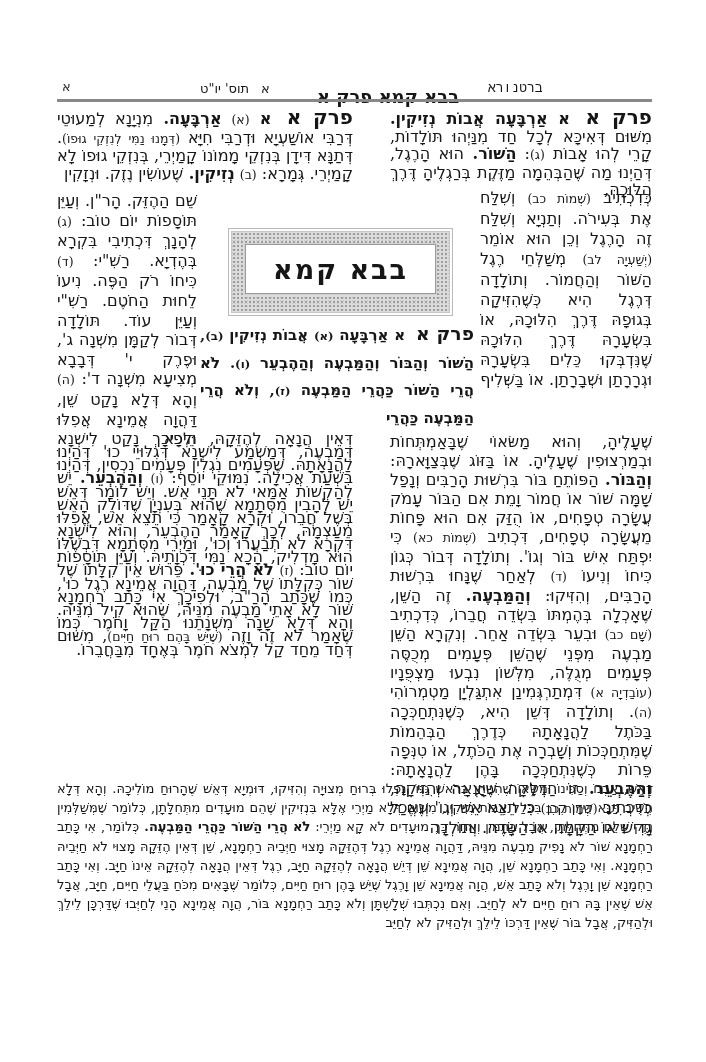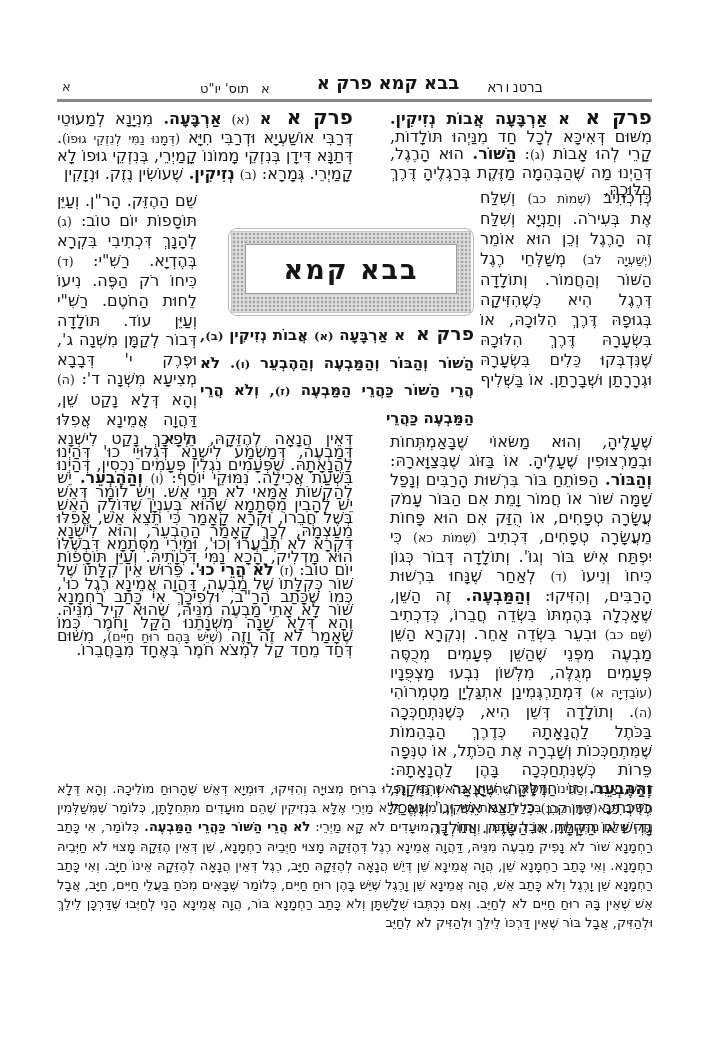--- a/index.html
+++ b/index.html
@@ -4,21 +4,21 @@
 <style>
   html,body{margin:0;padding:0;}
   body{
     width:706px;height:1062px;position:relative;background:#ffffff;
     font-family:"DejaVu Serif","DejaVu Sans",serif;color:#161616;
     direction:rtl;overflow:hidden;
   }
   .abs{position:absolute;}
   .txt{text-align:justify;}
   .hdr{font-size:13px;white-space:nowrap;}
-  .hdr-title{font-size:18px;font-weight:bold;text-align:center;white-space:nowrap;}
+  .hdr-title{font-size:18px;font-weight:bold;text-align:center;white-space:nowrap;margin-top:14px;}
   .rule{background:#888888;height:3px;}
   .commentary{font-size:16px;line-height:17.6px;}
   .commentary.narrowL{line-height:19.6px;}
   .commentary.narrowR{line-height:20px;}
   .commentary.botL{line-height:13px;}
   .commentary.botR{line-height:19px;}
   .mishnah{font-size:15px;line-height:26.5px;font-weight:bold;}
   .bottomblock{font-size:13px;line-height:19.2px;}
   .seg-b{font-weight:bold;}
   .seg-h{font-weight:bold;font-size:1.25em;padding-left:5px;}
@@ -60,21 +60,21 @@
 <div class="abs txt commentary narrowR" style="left:480px;top:188px;width:172px;"><span>כְּדִכְתִיב </span><span class="seg-sm">(שְׁמוֹת כב)</span><span> וְשִׁלַּח אֶת בְּעִירֹה. וְתַנְיָא וְשִׁלַּח זֶה הָרֶגֶל וְכֵן הוּא אוֹמֵר </span><span class="seg-sm">(יְשַׁעְיָה לב)</span><span> מְשַׁלְּחֵי רֶגֶל הַשּׁוֹר וְהַחֲמוֹר. וְתוֹלָדָה דְּרֶגֶל הִיא כְּשֶׁהִזִּיקָה בְּגוּפָהּ דֶּרֶךְ הִלּוּכָהּ, אוֹ בִּשְׂעָרָהּ דֶּרֶךְ הִלּוּכָהּ שֶׁנִּדְבְּקוּ כֵּלִים בִּשְׂעָרָהּ וּגְרָרָתַן וּשְׁבָרָתַן. אוֹ בַּשְּׁלִיף</span></div>
 
 <div class="abs txt commentary botR" style="left:390px;top:432px;width:262px;"><span>שֶׁעָלֶיהָ, וְהוּא מַשּׂאוֹי שֶׁבָּאַמְתְּחוֹת וּבְמַרְצוּפִין שֶׁעָלֶיהָ. אוֹ בַּזּוֹג שֶׁבְּצַוָּארָהּ: </span><span class="seg-b">וְהַבּוֹר. </span><span>הַפּוֹתֵחַ בּוֹר בִּרְשׁוּת הָרַבִּים וְנָפַל שָׁמָּה שׁוֹר אוֹ חֲמוֹר וָמֵת אִם הַבּוֹר עָמֹק עֲשָׂרָה טְפָחִים, אוֹ הֻזַּק אִם הוּא פָּחוֹת מֵעֲשָׂרָה טְפָחִים, דִּכְתִיב </span><span class="seg-sm">(שְׁמוֹת כא)</span><span> כִּי יִפְתַּח אִישׁ בּוֹר וְגוֹ'. וְתוֹלָדָה דְּבוֹר כְּגוֹן כִּיחוֹ וְנִיעוֹ </span><span class="seg-sm">(ד)</span><span> לְאַחַר שֶׁנָּחוּ בִּרְשׁוּת הָרַבִּים, וְהִזִּיקוּ: </span><span class="seg-b">וְהַמַּבְעֶה. </span><span>זֶה הַשֵּׁן, שֶׁאָכְלָה בְּהֶמְתּוֹ בִּשְׂדֵה חֲבֵרוֹ, כְּדִכְתִיב </span><span class="seg-sm">(שָׁם כב)</span><span> וּבִעֵר בִּשְׂדֵה אַחֵר. וְנִקְרָא הַשֵּׁן מַבְעֶה מִפְּנֵי שֶׁהַשֵּׁן פְּעָמִים מְכֻסֶּה פְּעָמִים מְגֻלֶּה, מִלְּשׁוֹן נִבְעוּ מַצְפֻּנָיו </span><span class="seg-sm">(עוֹבַדְיָה א)</span><span> דִּמְתַרְגְּמִינַן אִתְגַּלְיָן מַטְמְרוֹהִי </span><span class="seg-sm">(ה)</span><span>. וְתוֹלָדָה דְּשֵׁן הִיא, כְּשֶׁנִּתְחַכְּכָה בַּכֹּתֶל לַהֲנָאָתָהּ כְּדֶרֶךְ הַבְּהֵמוֹת שֶׁמִּתְחַכְּכוֹת וְשָׁבְרָה אֶת הַכֹּתֶל, אוֹ טִנְּפָה פֵּרוֹת כְּשֶׁנִּתְחַכְּכָה בָּהֶן לַהֲנָאָתָהּ: </span><span class="seg-b">וְהַהֶבְעֵר. </span><span>זוֹ הַדְּלֵקָה שֶׁיָּצְאָה וְהִזִּיקָה, כְּדִכְתִיב </span><span class="seg-sm">(שְׁמוֹת כב)</span><span> כִּי תֵצֵא אֵשׁ וְגוֹ' וְנֶאֱכַל גָּדִישׁ אוֹ הַקָּמָה אוֹ הַשָּׂדֶה. וְתוֹלְדָה</span></div>
 
 <div class="abs txt commentary" style="left:57px;top:109px;width:296px;"><span class="seg-h">פרק א</span><span class="seg-b"> א </span><span class="seg-sm">(א)</span><span> </span><span class="seg-b">אַרְבָּעָה. </span><span>מִנְיָנָא לְמַעוּטֵי דְּרַבִּי אוֹשַׁעְיָא וּדְרַבִּי חִיָּא </span><span class="seg-sm">(דְּמָנוּ נַמִּי לְנִזְקֵי גוּפוֹ)</span><span>. דְּתַנָּא דִּידָן בְּנִזְקֵי מָמוֹנוֹ קָמַיְרֵי, בְּנִזְקֵי גוּפוֹ לָא קָמַיְרֵי. גְּמָרָא: </span><span class="seg-sm">(ב)</span><span> </span><span class="seg-b">נְזִיקִין. </span><span>שֶׁעוֹשִׂין נֶזֶק. וּנְזָקִין</span></div>
 
 <div class="abs txt commentary narrowL" style="left:57px;top:191px;width:140px;"><span>שֵׁם הַהֶזֵּק. הָר"ן. וְעַיֵּן תּוֹסָפוֹת יוֹם טוֹב: </span><span class="seg-sm">(ג)</span><span> לְהָנָךְ דִּכְתִיבִי בִּקְרָא בְּהֶדְיָא. רַשִׁ"י: </span><span class="seg-sm">(ד)</span><span> כִּיחוֹ רֹק הַפֶּה. נִיעוֹ לֵחוּת הַחֹטֶם. רַשִׁ"י וְעַיֵּן עוֹד. תּוֹלָדָה דְּבוֹר לְקַמָּן מִשְׁנָה ג', וּפֶרֶק י' דְּבָבָא מְצִיעָא מִשְׁנָה ד': </span><span class="seg-sm">(ה)</span><span> וְהָא דְּלָא נָקַט שֵׁן, דַּהֲוָה אֲמֵינָא אֲפִלּוּ הֵיכָא</span></div>
 
 <div class="abs txt commentary botL" style="left:57px;top:432px;width:296px;"><span>דְּאֵין הֲנָאָה לְהֶזֵּקָהּ, וּלְפִיכָךְ נָקַט לִישְׁנָא דְּמַבְעֶה, דְּמַשְׁמַע לִישְׁנָא דְּגִלּוּיֵי כוּ' דְּהַיְנוּ לַהֲנָאָתָהּ. שֶׁפְּעָמִים נִגְלִין פְּעָמִים נִכְסִין, דְּהַיְנוּ בִּשְׁעַת אֲכִילָה. נִמּוּקֵי יוֹסֵף: </span><span class="seg-sm">(ו)</span><span> </span><span class="seg-b">וְהַהֶבְעֵר. </span><span>יֵשׁ לְהַקְשׁוֹת אַמַּאי לֹא תָּנֵי אֵשׁ. וְיֵשׁ לוֹמַר דְּאֵשׁ יֵשׁ לְהָבִין מִסְּתָמָא שֶׁהוּא בְּעִנְיָן שֶׁדּוֹלֵק הָאֵשׁ בְּשֶׁל חֲבֵרוֹ, וּקְרָא קָאָמַר כִּי תֵצֵא אֵשׁ, אֲפִלּוּ מֵעַצְמָהּ, לְכָךְ קָאָמַר הַהֶבְעֵר, וְהוּא לִישְׁנָא דִּקְרָא לֹא תְבַעֲרוּ וְכוּ', וּמַיְרֵי מִסְּתָמָא דִּבְשֶׁלּוֹ הוּא מַדְלִיק, הָכָא נַמִּי דִּכְוָתֵיהּ. וְעַיֵּן תּוֹסָפוֹת יוֹם טוֹב: </span><span class="seg-sm">(ז)</span><span> </span><span class="seg-b">לֹא הֲרֵי כוּ'. </span><span>פֵּרוּשׁ אֵין קִלָּתוֹ שֶׁל שׁוֹר כְּקִלָּתוֹ שֶׁל מַבְעֶה, דַּהֲוָה אֲמֵינָא רֶגֶל כוּ', כְּמוֹ שֶׁכָּתַב הָרַ"ב, וּלְפִיכָךְ אִי כָּתַב רַחְמָנָא שׁוֹר לָא אָתֵי מַבְעֶה מִנֵּיהּ, שֶׁהוּא קִיל מִנֵּיהּ. וְהָא דְּלָא שָׁנָה מִשְׁנָתֵנוּ הַקַּל וָחֹמֶר כְּמוֹ שֶׁאָמַר לֹא זֶה וָזֶה </span><span class="seg-sm">(שֶׁיֵּשׁ בָּהֶם רוּחַ חַיִּים)</span><span>, מִשּׁוּם דְּחַד מֵחַד קַל לִמְצֹא חֹמֶר בְּאֶחָד מִבַּחֲבֵרוֹ.</span></div>
 
-<div class="abs frame-outer" style="left:228px;top:228px;width:246px;height:88px;box-sizing:border-box;border-radius:9px;">
+<div class="abs frame-outer" style="left:228px;top:228px;width:225px;height:88px;box-sizing:border-box;">
   <div class="frame-band" style="box-sizing:border-box;height:100%;">
     <div class="frame-inner">
       <span class="box-title">בבא קמא</span>
     </div>
   </div>
 </div>
 
 <div class="abs txt mishnah" style="left:200px;top:320px;width:274px;"><span class="seg-h">פרק א</span><span class="seg-b"> א </span><span class="seg-b">אַרְבָּעָה </span><span class="seg-sm">(א)</span><span class="seg-b"> אֲבוֹת נְזִיקִין </span><span class="seg-sm">(ב)</span><span class="seg-b">, הַשּׁוֹר וְהַבּוֹר וְהַמַּבְעֶה וְהַהֶבְעֵר </span><span class="seg-sm">(ו)</span><span class="seg-b">. לֹא הֲרֵי הַשּׁוֹר כַּהֲרֵי הַמַּבְעֶה </span><span class="seg-sm">(ז)</span><span class="seg-b">, וְלֹא הֲרֵי הַמַּבְעֶה כַּהֲרֵי</span></div>
 
 <div class="abs txt bottomblock" style="left:57px;top:779px;width:596px;"><span>דְּאֵשׁ, אַבְנוֹ וְסַכִּינוֹ וּמַשָּׂאוֹ שֶׁהִנִּיחָן בְּרֹאשׁ גַּגּוֹ וְנָפְלוּ בְּרוּחַ מְצוּיָה וְהִזִּיקוּ, דּוּמְיָא דְּאֵשׁ שֶׁהָרוּחַ מוֹלִיכָהּ. וְהָא דְּלָא חֲשִׁיב תַּנָּא דִּידָן קֶרֶן בִּכְלַל אֲבוֹת נְזִיקִין, מִשּׁוּם דְּלָא מַיְרֵי אֶלָּא בִּנְזִיקִין שֶׁהֵם מוּעָדִים מִתְּחִלָּתָן, כְּלוֹמַר שֶׁמְּשַׁלְּמִין נֶזֶק שָׁלֵם מִתְּחִלָּתָן, אֲבָל בְּתַמִּין וְאַחַר כָּךְ מוּעָדִים לֹא קָא מַיְרֵי: </span><span class="seg-b">לֹא הֲרֵי הַשּׁוֹר כַּהֲרֵי הַמַּבְעֶה. </span><span>כְּלוֹמַר, אִי כָּתַב רַחְמָנָא שׁוֹר לֹא נָפִיק מַבְעֶה מִנֵּיהּ, דַּהֲוָה אֲמֵינָא רֶגֶל דְּהֶזֵּקָהּ מָצוּי חַיְּבֵיהּ רַחְמָנָא, שֵׁן דְּאֵין הֶזֵּקָהּ מָצוּי לֹא חַיְּבֵיהּ רַחְמָנָא. וְאִי כָּתַב רַחְמָנָא שֵׁן, הֲוָה אֲמֵינָא שֵׁן דְּיֵשׁ הֲנָאָה לְהֶזֵּקָהּ חַיָּב, רֶגֶל דְּאֵין הֲנָאָה לְהֶזֵּקָהּ אֵינוֹ חַיָּב. וְאִי כָּתַב רַחְמָנָא שֵׁן וָרֶגֶל וְלֹא כָּתַב אֵשׁ, הֲוָה אֲמֵינָא שֵׁן וָרֶגֶל שֶׁיֵּשׁ בָּהֶן רוּחַ חַיִּים, כְּלוֹמַר שֶׁבָּאִים מִכֹּחַ בַּעֲלֵי חַיִּים, חַיָּב, אֲבָל אֵשׁ שֶׁאֵין בָּהּ רוּחַ חַיִּים לֹא לְחַיֵּב. וְאִם נִכְתְּבוּ שְׁלָשְׁתָּן וְלֹא כָּתַב רַחְמָנָא בּוֹר, הֲוָה אֲמֵינָא הָנֵי לְחַיְּבוּ שֶׁדַּרְכָּן לֵילֵךְ וּלְהַזִּיק, אֲבָל בּוֹר שֶׁאֵין דַּרְכּוֹ לֵילֵךְ וּלְהַזִּיק לֹא לְחַיֵּב</span></div>

